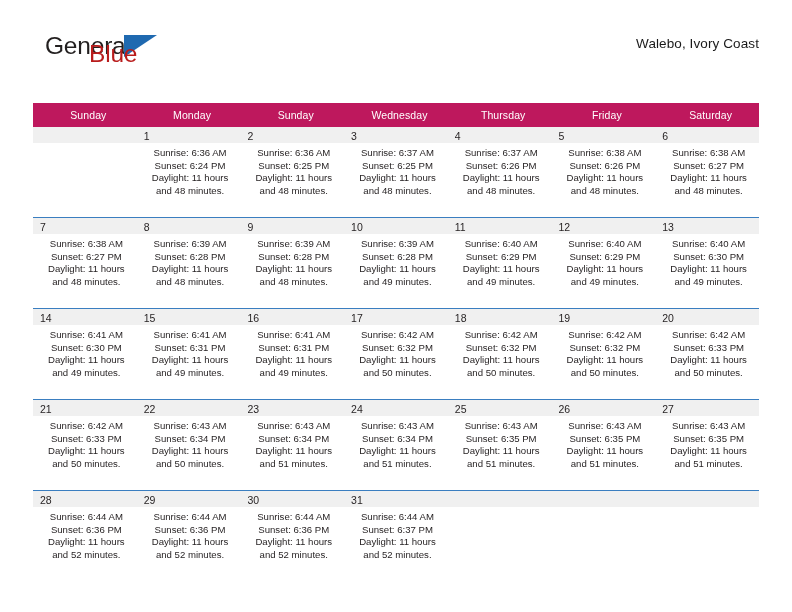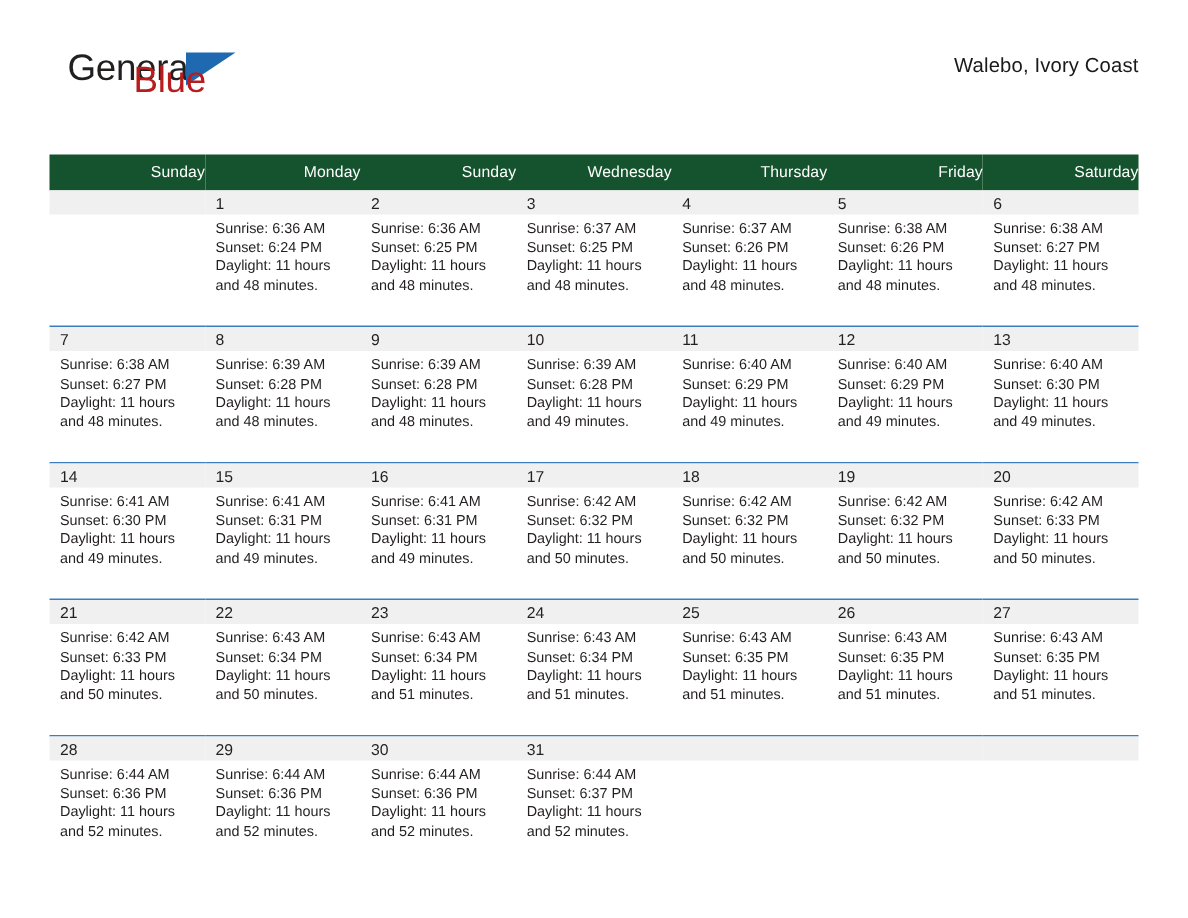--- a/index.html
+++ b/index.html
@@ -93,25 +93,25 @@
   .calendar {
     position: absolute;
     left: 33px;
     top: 103px;
     width: 726px;
     border-collapse: collapse;
     table-layout: fixed;
   }
 
   .calendar th {
-    background: #14532d;
+    background: #be185d;
     color: #ffffff;
     font-size: 10.5px;
     font-weight: normal;
-    text-align: right;
+    text-align: center;
     padding: 6px 0 6px 7px;
     height: 12px;
     letter-spacing: 0.1px;
   }
 
   .calendar td {
     vertical-align: top;
     padding: 0;
     width: 103.71px;
     height: 90px;
@@ -140,20 +140,21 @@
   }
   .daynum-band.empty {
     background: #f0f0f0;
   }
 
   .cell-lines {
     padding: 4px 4px 0 7px;
     font-size: 9.6px;
     line-height: 12.6px;
     color: #231f20;
+    text-align: center;
   }
   .cell-lines div {
     white-space: nowrap;
   }
 </style>
 </head>
 <body>
 
 <div class="page">
 

